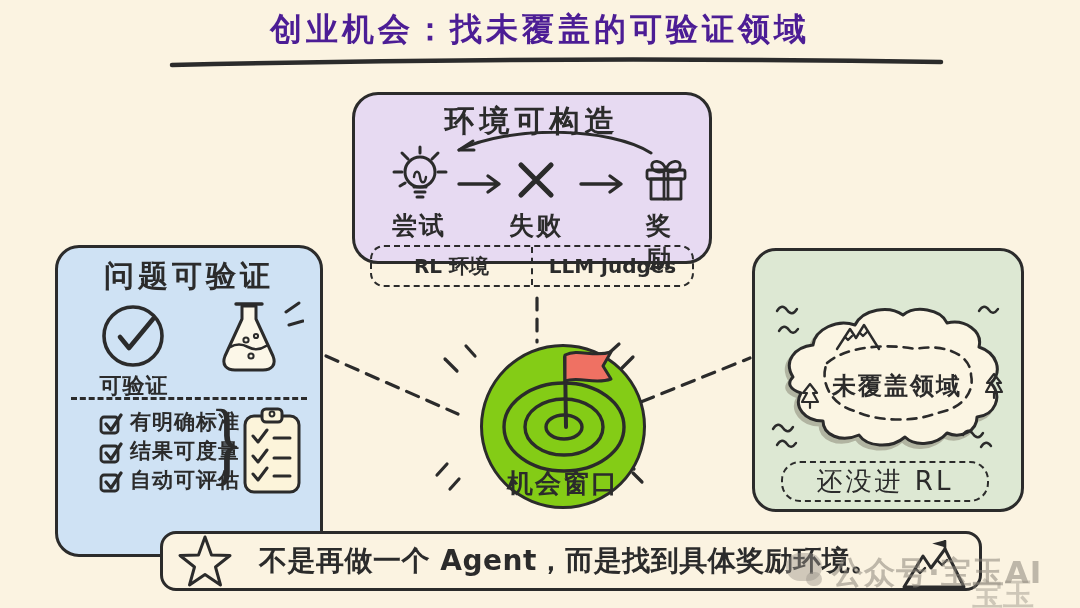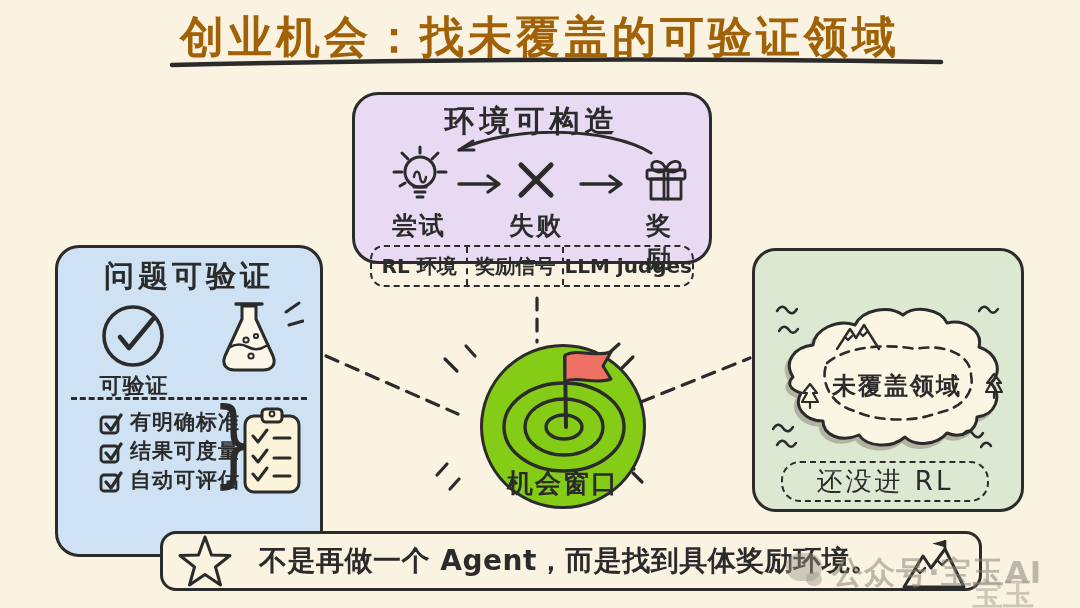--- a/index.html
+++ b/index.html
@@ -7,41 +7,41 @@
   body {
     font-family:"DejaVu Sans","Liberation Sans",sans-serif;
     background:#fbf3e1;
     color:#2b2b2b;
     overflow:hidden;
   }
   .stage { position:relative; width:1080px; height:608px; background:#fbf3e1; }
 
   .page-title {
     position:absolute; top:8px; left:0; right:0;
-    text-align:center; font-size:44px; font-weight:bold; letter-spacing:4px;
-    color:#a16207; z-index:2;
+    text-align:center; font-size:32px; font-weight:bold; letter-spacing:4px;
+    color:#4c1d95; z-index:2;
   }
   #page-svg { position:absolute; left:0; top:0; z-index:1; }
 
   .sketchbox { position:absolute; border:3.5px solid #2b2b2b; z-index:2; }
 
   
   .env-box { left:352px; top:92px; width:360px; height:172px; border-radius:26px; background:#e7daf2; }
   .env-title { position:absolute; top:6px; left:0; right:0; text-align:center; font-size:30px; font-weight:bold; letter-spacing:5px; }
   .env-flow-icon { position:absolute; }
   .env-step-label { position:absolute; top:114px; transform:translateX(-50%); font-size:25px; font-weight:bold; letter-spacing:2px; }
   .env-tags {
     position:absolute; left:15px; right:15px; top:150px; height:42px;
     border:2.5px dashed #2b2b2b; border-radius:14px; display:flex; align-items:stretch;
   }
   .env-tag { flex:1; display:flex; align-items:center; justify-content:center; font-size:20px; font-weight:bold; white-space:nowrap; }
   .env-tag + .env-tag { border-left:2.5px dashed #2b2b2b; }
 
   
-  .problem-box { left:55px; top:245px; width:268px; height:312px; border-radius:24px; background:#cfe2f4; }
+  .problem-box { left:55px; top:245px; width:268px; height:312px; border-radius:24px; background:#cfe2f4;font-family:Liberation Serif, serif; }
   .pb-title { position:absolute; top:8px; left:0; right:0; text-align:center; font-size:30px; font-weight:bold; letter-spacing:4px; }
   .pb-check-label { position:absolute; left:76px; top:123px; transform:translateX(-50%); font-size:22px; font-weight:bold; letter-spacing:1px; }
   .pb-divider { position:absolute; left:13px; right:13px; top:149px; border-top:3px dashed #2b2b2b; }
   .pb-list { position:absolute; left:16px; top:159px; }
   .pb-row { display:flex; align-items:flex-end; gap:7px; height:29px;padding-left:25px; }
   .pb-row-label { font-size:21px; font-weight:bold; letter-spacing:1px; white-space:nowrap; }
   .pb-brace { position:absolute; left:146px; top:150px; font-size:94px; font-weight:400; line-height:0.95; transform:scaleX(0.75); }
 
   
   .coverage-box { left:752px; top:248px; width:272px; height:264px; border-radius:24px; background:#dde8d3; }
@@ -152,21 +152,20 @@
         <path d="M21,15 v29 M25,15 v29"></path>
       </g>
     </svg>
 
     <span class="env-step-label" style="left:64px;">尝试</span>
     <span class="env-step-label" style="left:181px;">失败</span>
     <span class="env-step-label" style="left:312px;">奖励</span>
 
     <div class="env-tags">
       <div class="env-tag">RL 环境</div>
-      <div class="env-tag">奖励信号</div>
       <div class="env-tag">LLM judges</div>
     </div>
   </div>
 
   <div class="sketchbox problem-box">
     <div class="pb-title">问题可验证</div>
 
     <svg style="position:absolute; left:42px; top:54px;" width="68" height="68" viewBox="0 0 68 68">
       <circle class="ink" cx="33" cy="34" r="29" stroke-width="3.6"></circle>
       <path class="ink" d="M20,35 l9,11 L53,17" stroke-width="4.6"></path>

